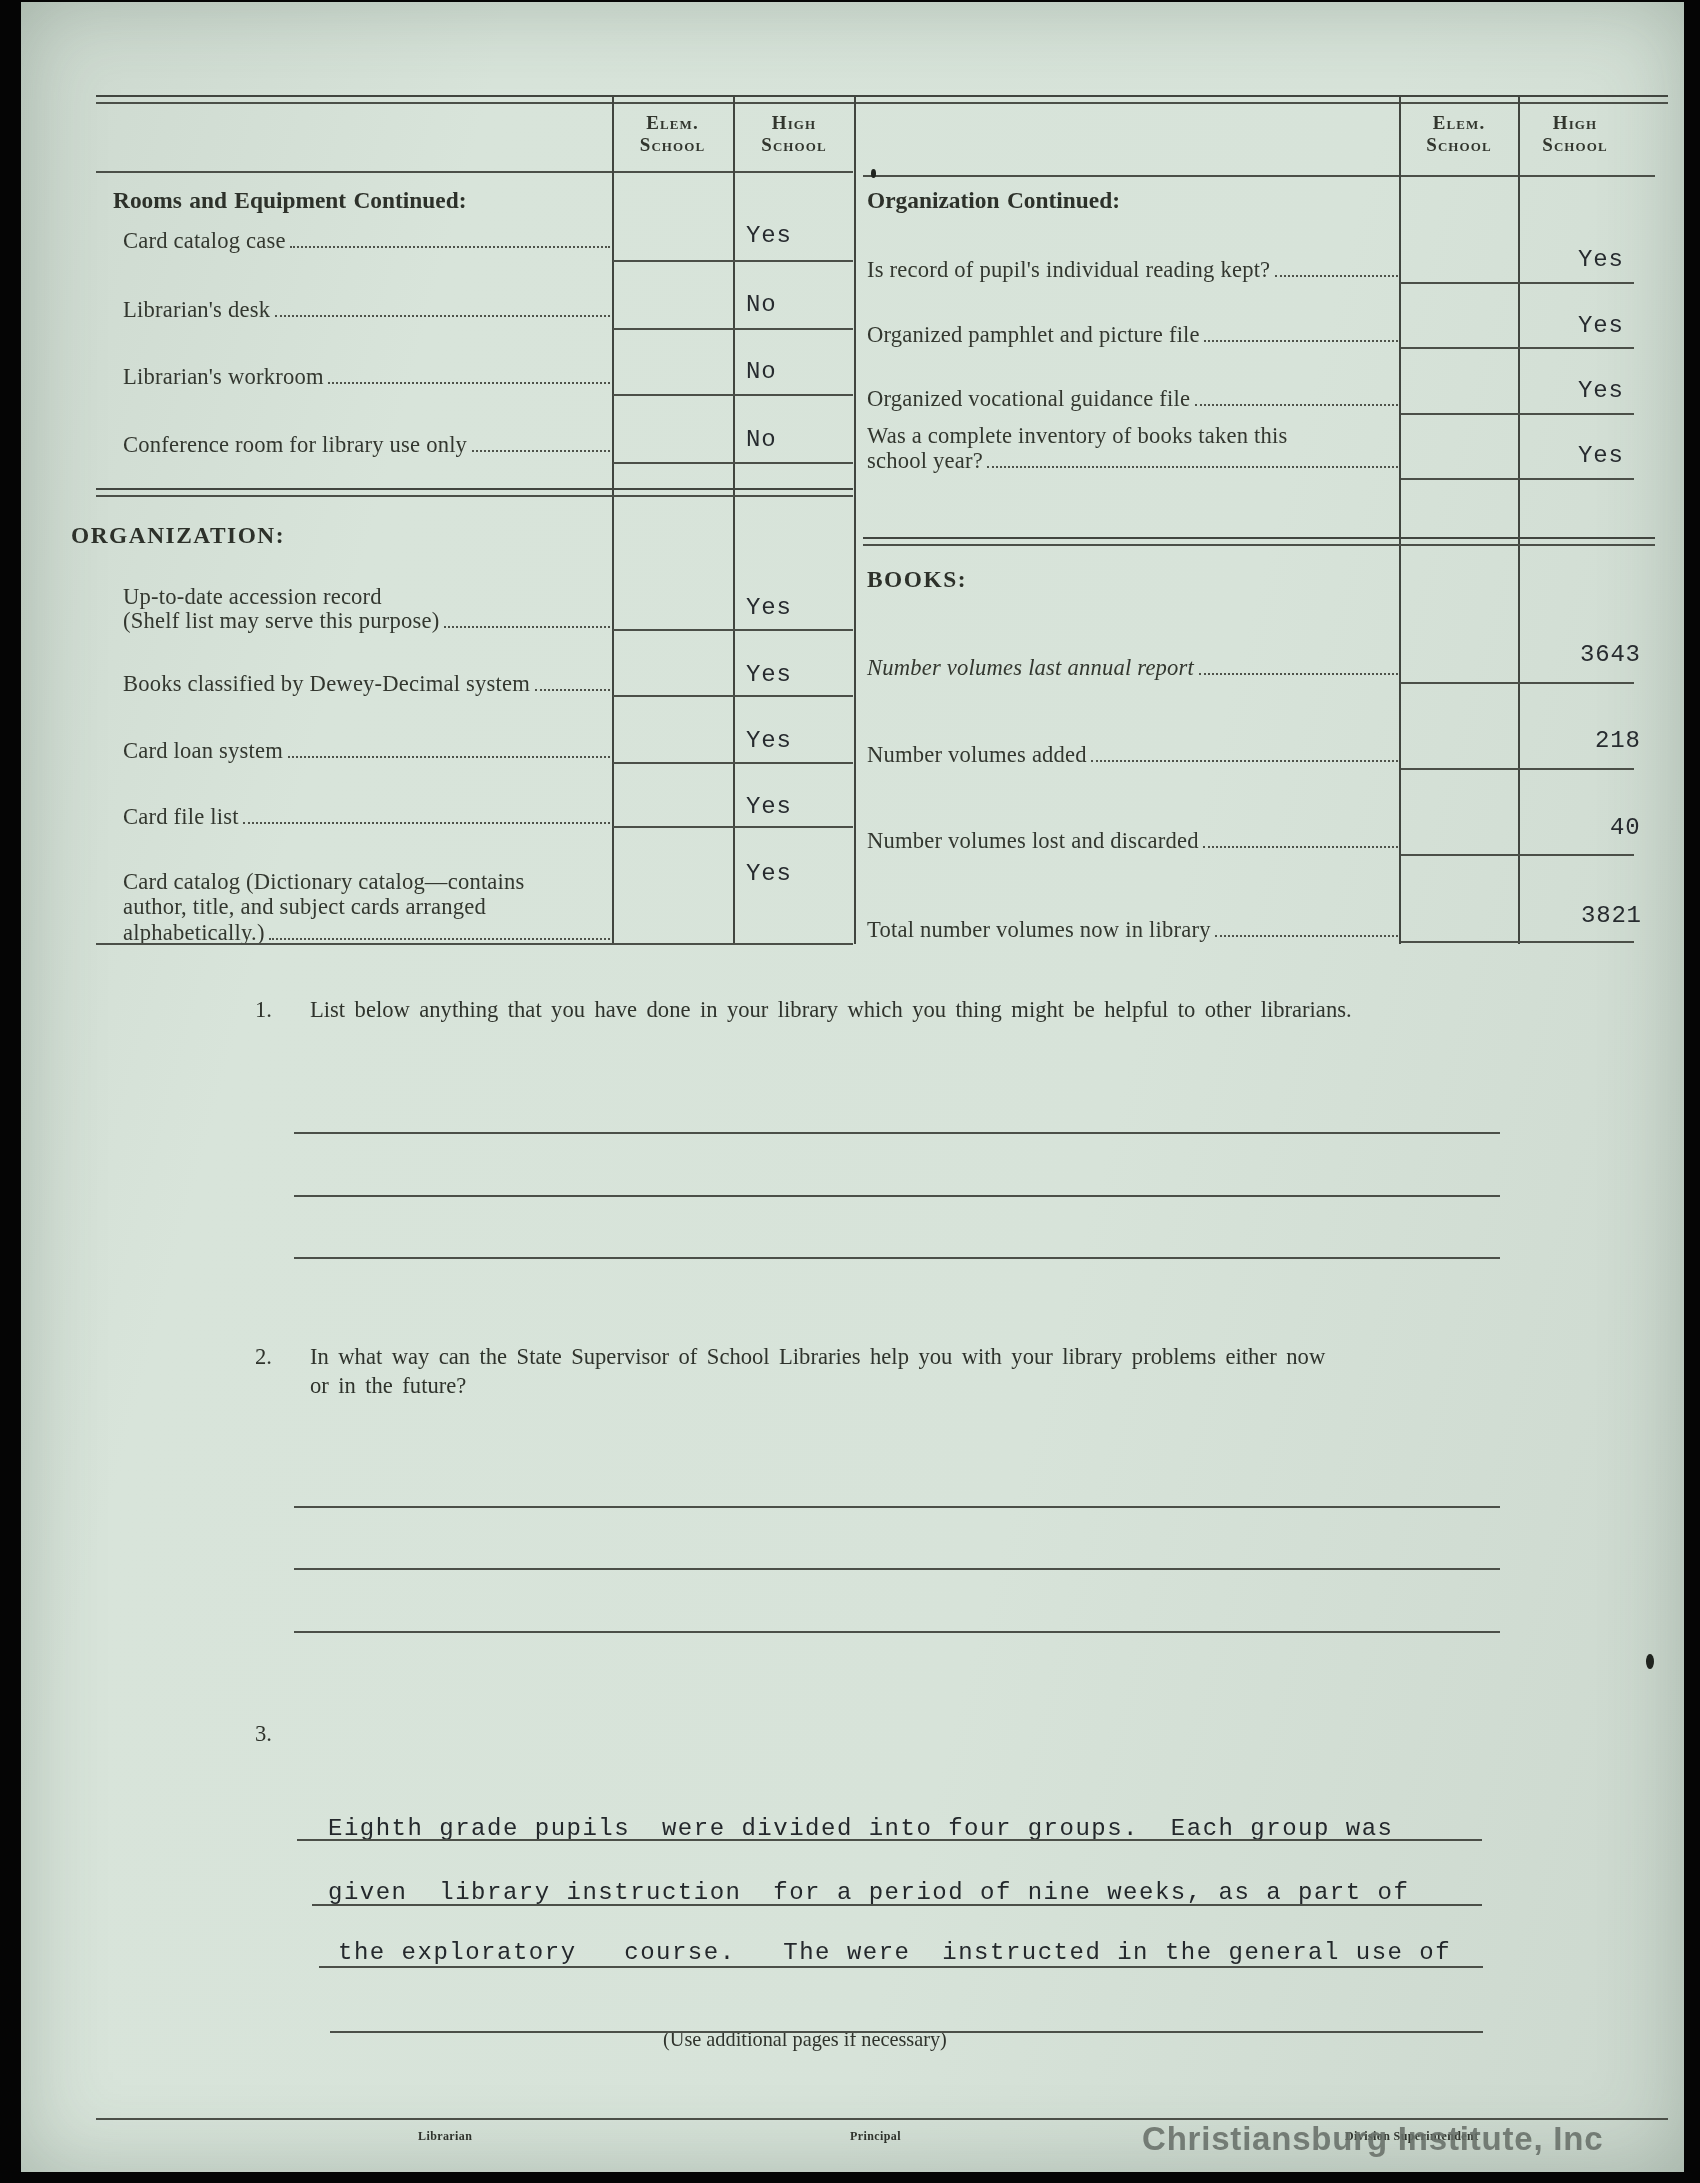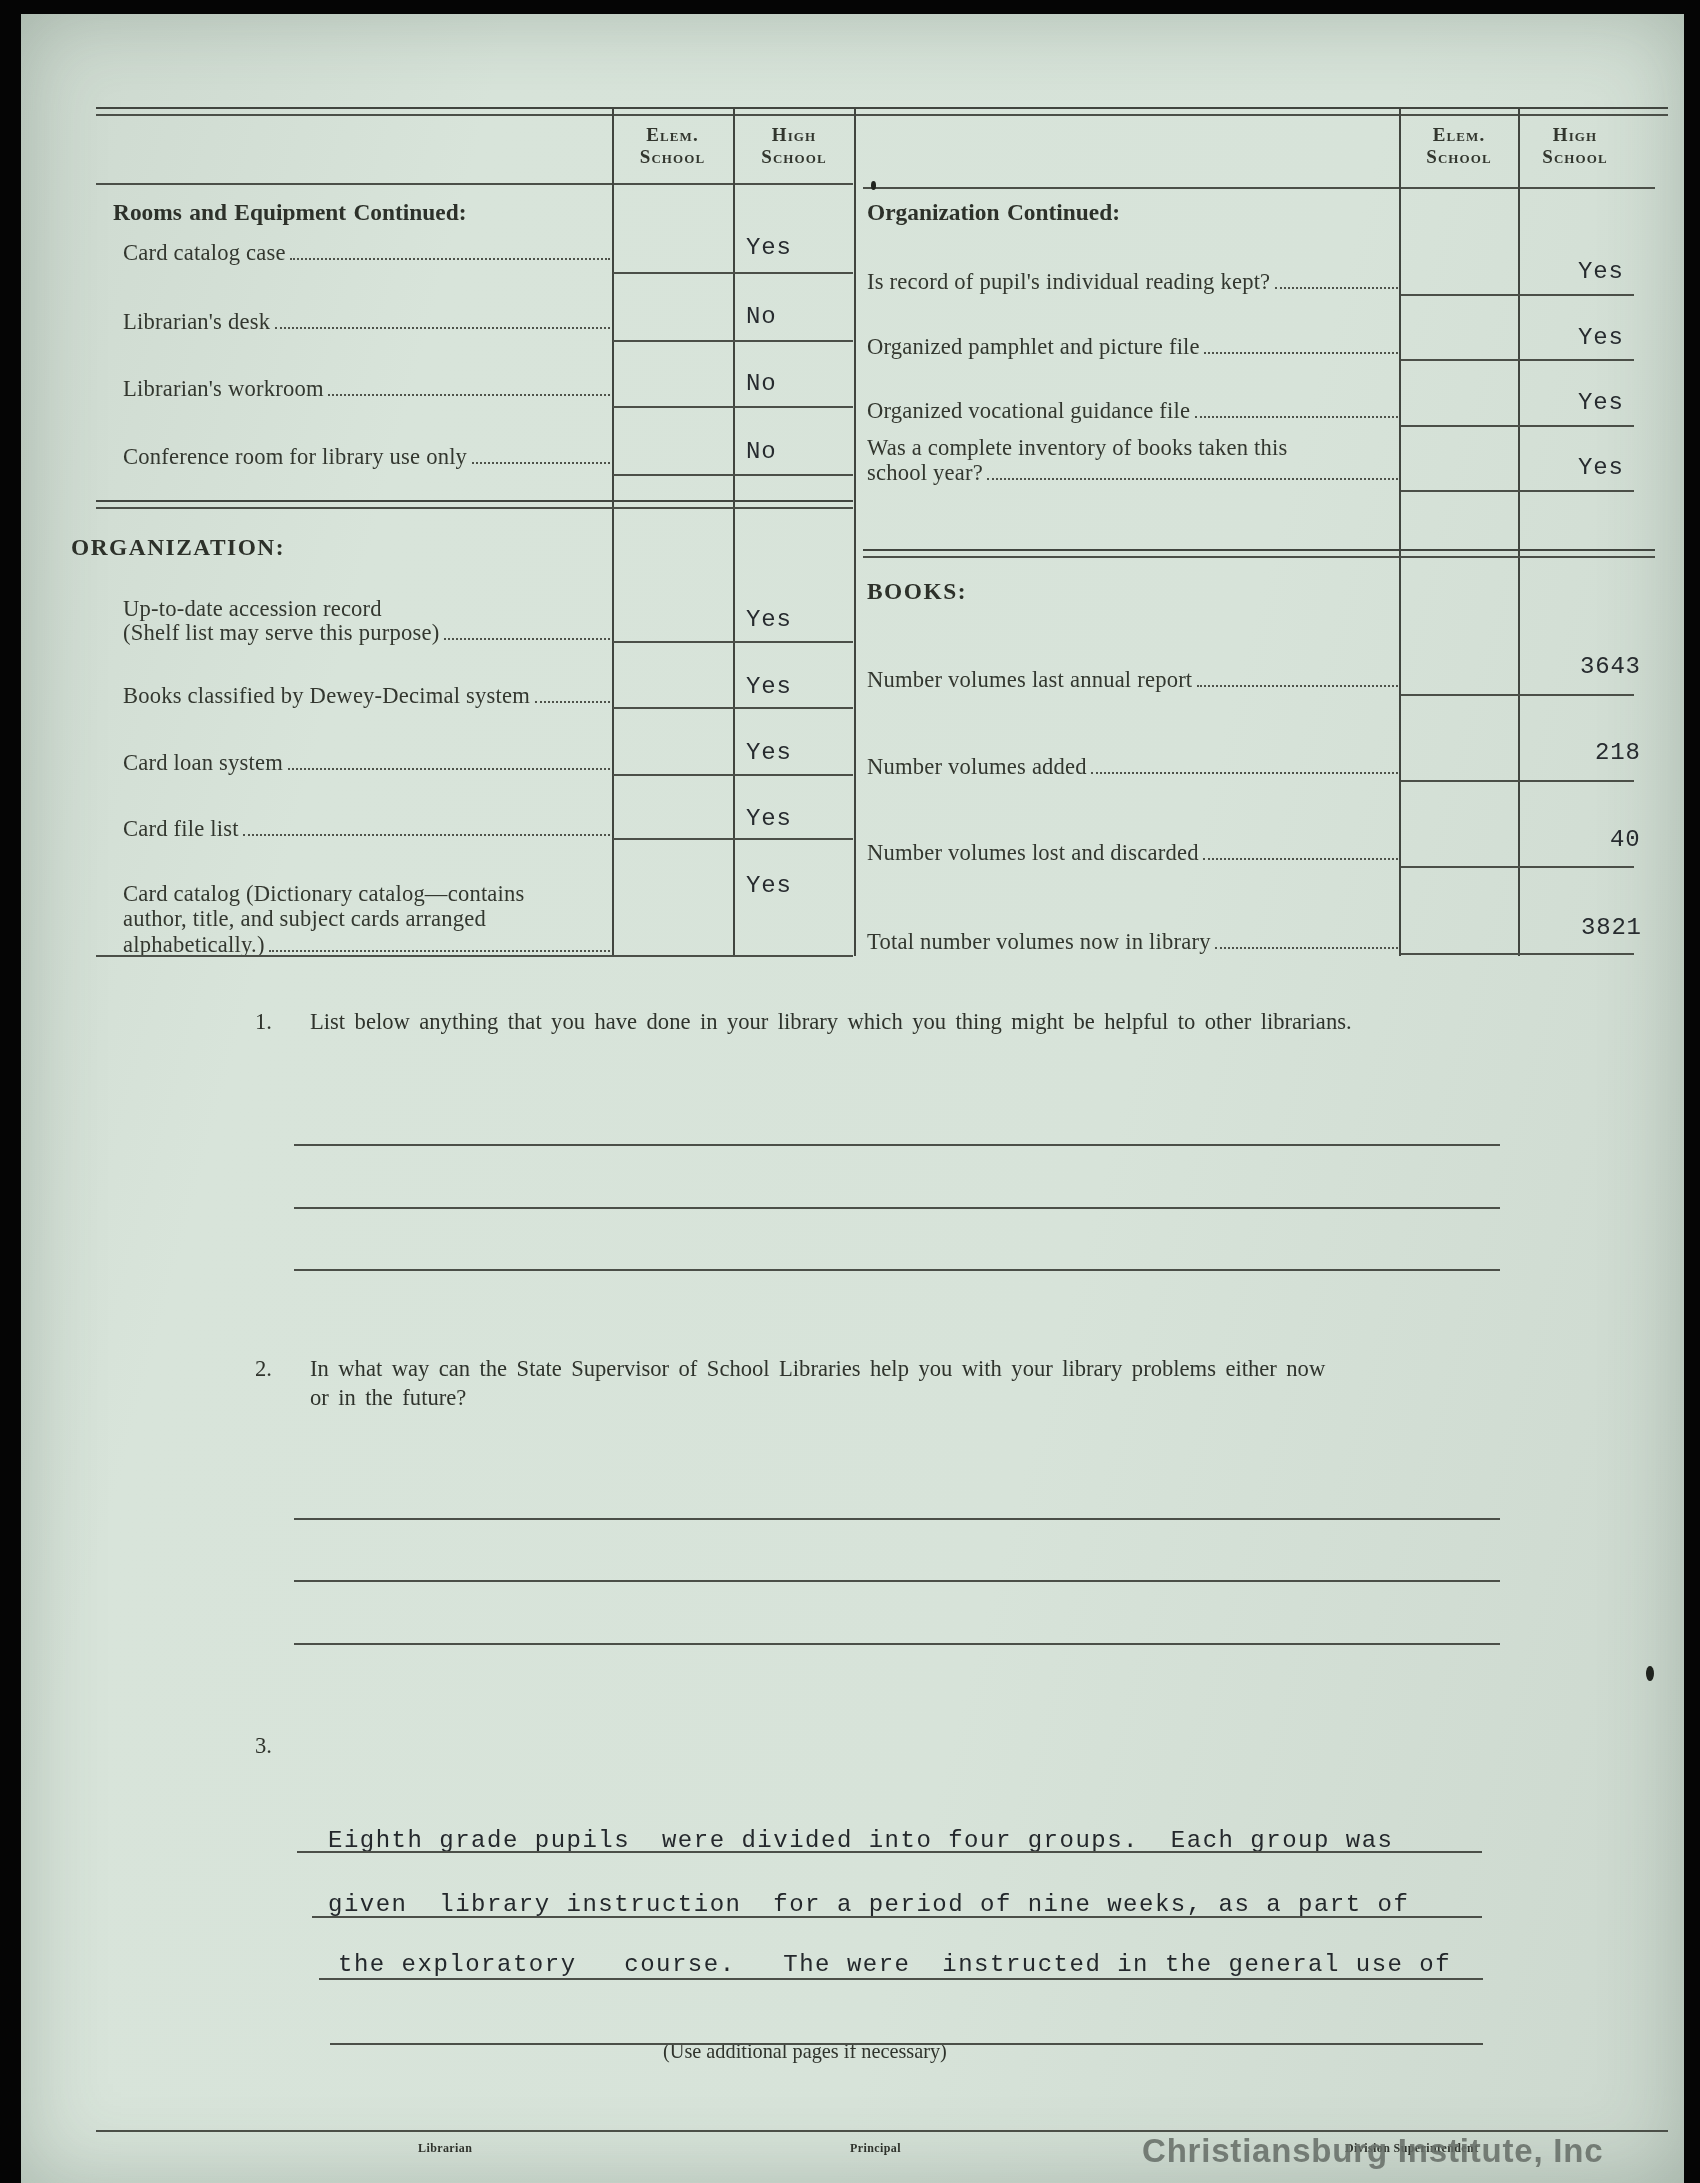--- a/index.html
+++ b/index.html
@@ -3,21 +3,21 @@
 <meta charset="utf-8">
 <style>
   * { margin:0; padding:0; box-sizing:border-box; }
   html,body { background:#101010; }
   .page {
     position:relative; width:1701px; height:2183px;
     background:#050505; overflow:hidden;
     font-family:"Liberation Serif", serif;
   }
   .sheet {
-    position:absolute; left:21px; top:14px; width:1663px; height:2170px;
+    position:absolute; left:21px; top:2px; width:1663px; height:2170px;
     background:linear-gradient(105deg,#cdd9cf 0%,#d8e4da 22%,#d7e3d9 62%,#ccd8ce 100%);
     box-shadow:inset 0 0 83px rgba(55,75,60,.28);
   }
   .hl { position:absolute; background:#41453f; height:2.3px; }
   .hl.thin { height:1.5px; background:#4b4f48; }
   .vl { position:absolute; background:#41453f; width:1.5px; }
   .colhead {
     position:absolute; text-align:center; font-size:19px; line-height:22px;
     font-variant:small-caps; letter-spacing:1.1px; color:#32362e; font-weight:600;
   }
@@ -184,21 +184,21 @@
         <span class="dots"></span>
     </div>
     <div class="typed" style="left:1557px;top:440px;">Yes</div>
     <div class="hl thin" style="left:1380px;top:476px;width:233px;"></div>
 
     <div class="hl" style="left:842px;top:535px;width:792px;"></div>
     <div class="hl thin" style="left:842px;top:542px;width:792px;"></div>
 
     <div class="sect caps" style="left:846px;top:564px;">BOOKS:</div>
 
-    <div class="lrow" style="left:846px;top:653px;width:533px;">
+    <div class="lrow" style="left:846px;top:653px;width:533px;font-style:italic;">
       <span class="txt">Number volumes last annual report</span>
         <span class="dots"></span>
     </div>
     <div class="typed" style="left:1559px;top:639px;">3643</div>
     <div class="hl thin" style="left:1380px;top:680px;width:233px;"></div>
 
     <div class="lrow" style="left:846px;top:740px;width:533px;">
       <span class="txt">Number volumes added</span>
         <span class="dots"></span>
     </div>

